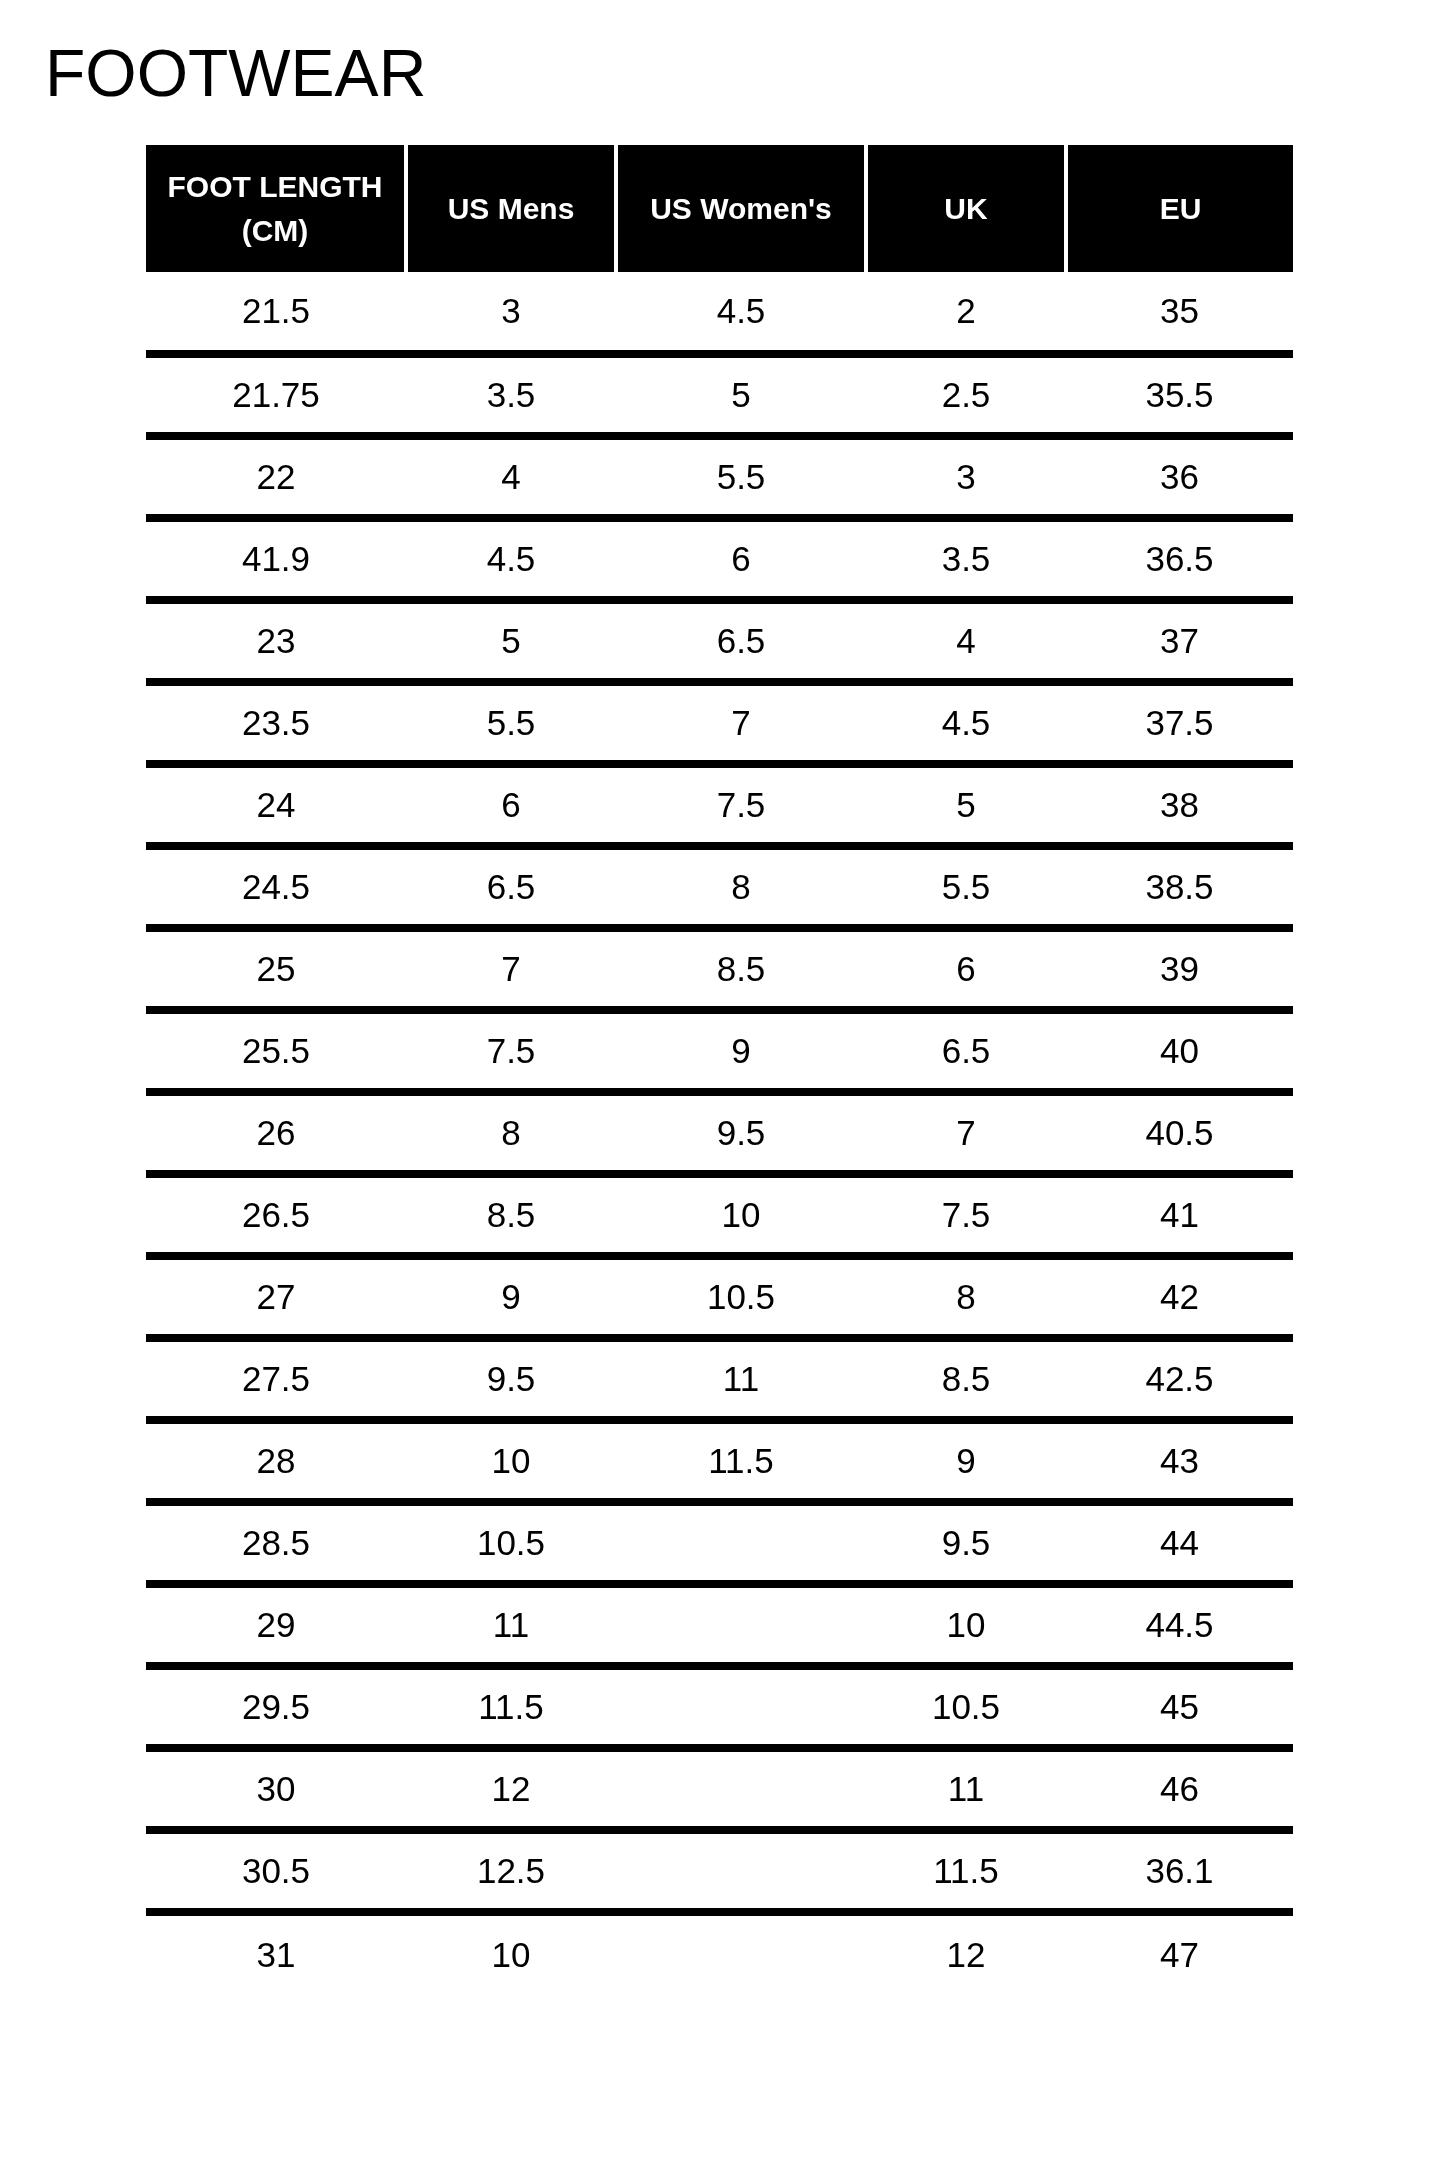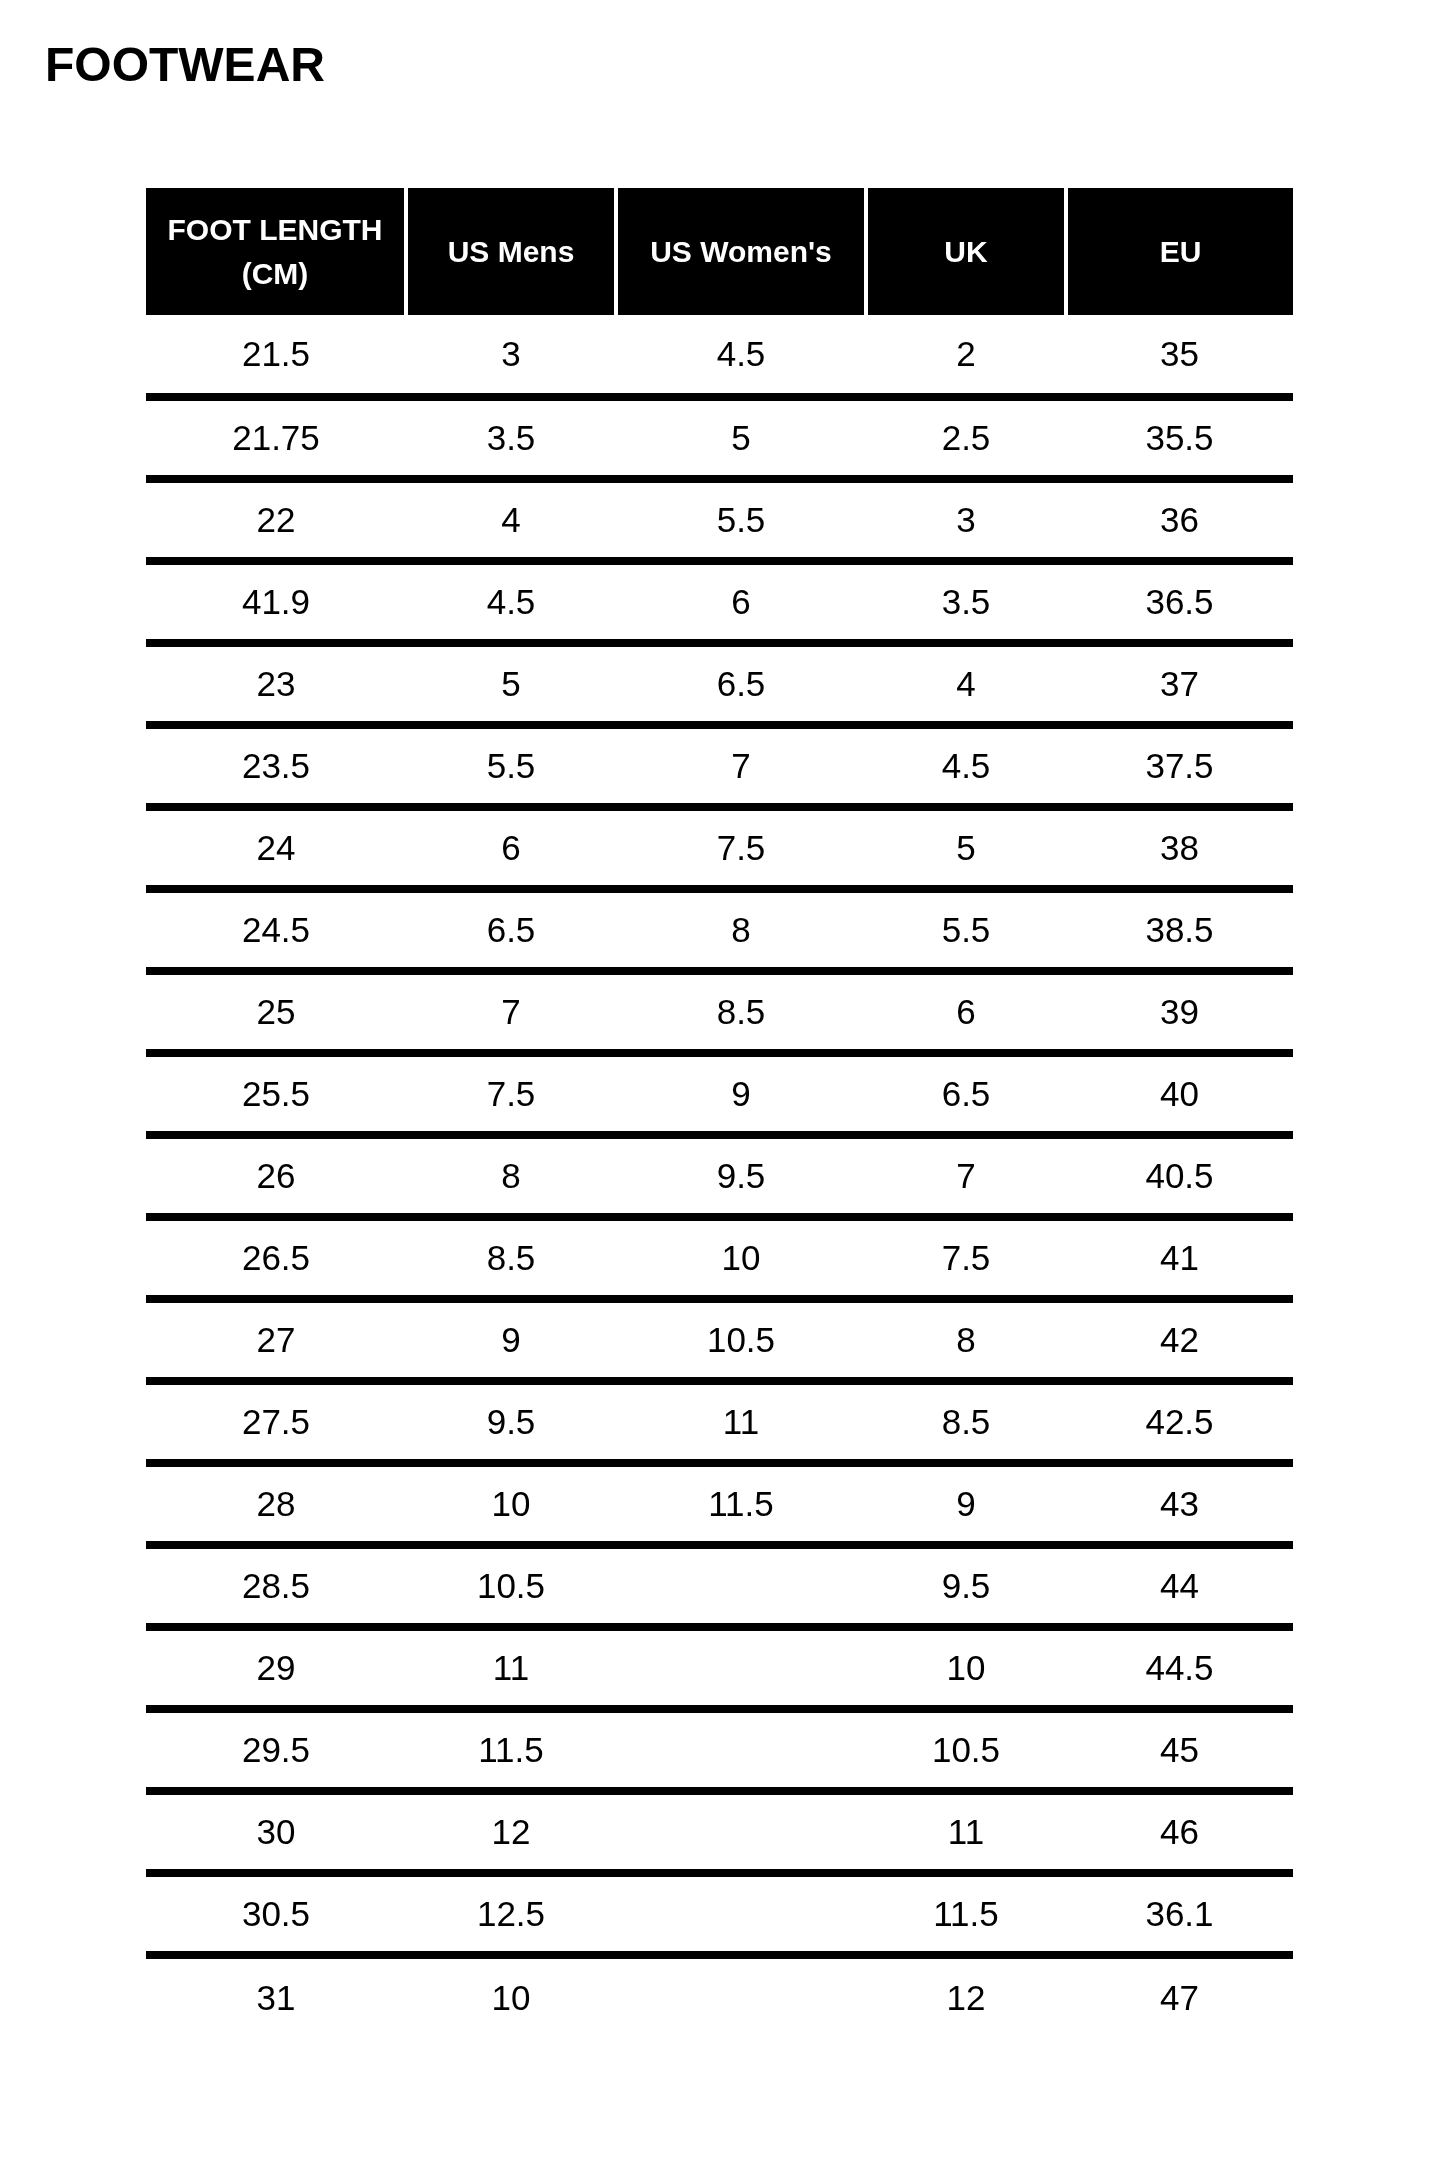--- a/index.html
+++ b/index.html
@@ -11,36 +11,35 @@
     width: 1440px;
     height: 2160px;
     overflow: hidden;
     background: #ffffff;
     font-family: "Liberation Sans", sans-serif;
     position: relative;
   }
   .page-title {
     position: absolute;
     left: 45px;
-    top: 32px;
+    top: 40px;
     margin: 0;
-    font-size: 48px;
+    font-size: 66px;
     line-height: 66px;
-    font-weight: bold;
+    font-weight: normal;
     color: #000000;
     letter-spacing: 0;
   }
   table.size-chart {
     position: absolute;
     left: 146px;
     top: 145px;
     width: 1147px;
     border-collapse: collapse;
     table-layout: fixed;
-    margin-top: 43px;
   }
   table.size-chart thead th {
     background: #000000;
     color: #ffffff;
     font-size: 30px;
     font-weight: bold;
     line-height: 1.45;
     height: 127px;
     text-align: center;
     vertical-align: middle;

